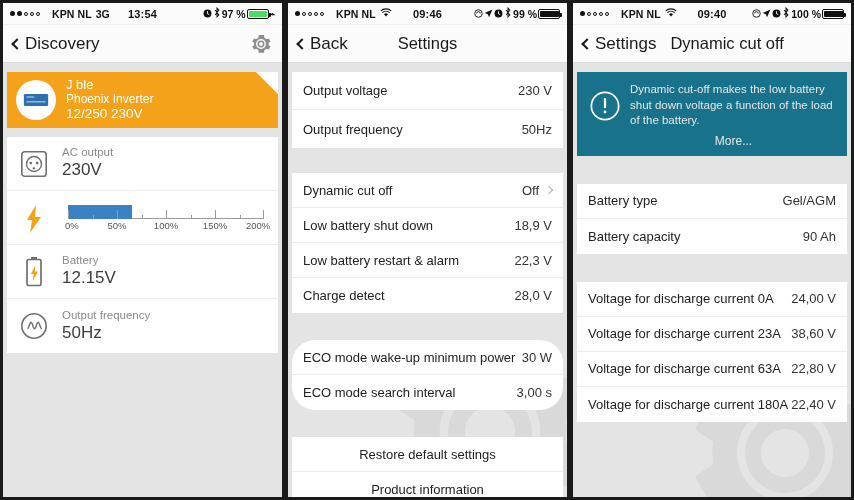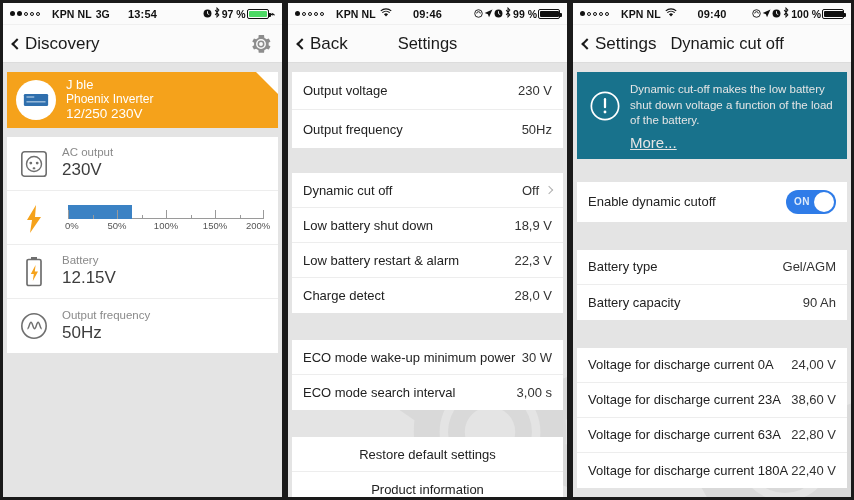--- a/index.html
+++ b/index.html
@@ -174,21 +174,21 @@
   }
 
   
   .info-box {
     margin: 9px 4px 0 4px; background: #18728c;
     display: flex; padding: 10px 10px 8px 10px; color: #e5e5e5;
     position: relative; z-index: 2;
   }
   .info-ic { width: 32px; height: 32px; flex: 0 0 auto; margin: 8px 9px 0 2px; }
   .info-txt { font-size: 11.5px; line-height: 1.35; flex: 1; }
-  .info-more { text-align: left; margin-top: 5px; font-size: 15px; text-decoration: underline; }
+  .info-more { text-align: center; margin-top: 5px; font-size: 12px; }
 
   .toggle {
     width: 50px; height: 24px; border-radius: 12px; background: #2f7ce8;
     position: relative; display: flex; align-items: center;
   }
   .toggle .knob {
     position: absolute; right: 2px; top: 2px;
     width: 20px; height: 20px; border-radius: 50%; background: #fff;
   }
   .toggle .on-label {
@@ -439,21 +439,21 @@
         <div class="row tall2">
           <span>Low battery restart &amp; alarm</span>
           <span class="val">22,3 V</span>
         </div>
         <div class="row tall2">
           <span>Charge detect</span>
           <span class="val">28,0 V</span>
         </div>
       </div>
 
-      <div class="group" style="margin-top:27px;">
+      <div class="group" style="margin-top:27px;border-radius:23px;">
         <div class="row tall2">
           <span>ECO mode wake-up minimum power</span>
           <span class="val">30 W</span>
         </div>
         <div class="row tall2">
           <span>ECO mode search interval</span>
           <span class="val">3,00 s</span>
         </div>
       </div>
 
@@ -539,29 +539,20 @@
             <rect x="15.8" y="8.5" width="2.4" height="11" rx="1.2" fill="#fff"></rect>
             <circle cx="17" cy="23.4" r="1.5" fill="#fff"></circle>
           </svg>
         </div>
         <div style="flex:1;">
           <div class="info-txt">Dynamic cut-off makes the low battery shut down voltage a function of the load of the battery.</div>
           <div class="info-more">More...</div>
         </div>
       </div>
 
-      <div class="group" style="margin-top:23px;">
-        <div class="row tall3" style="height:40px;">
-          <span>Enable dynamic cutoff</span>
-          <span class="toggle" style="background: rgb(47, 124, 232);">
-            <span class="on-label">ON</span>
-            <i class="knob"></i>
-          </span>
-        </div>
-      </div>
 
       <div class="group" style="margin-top:28px;">
         <div class="row tall2">
           <span>Battery type</span>
           <span class="val">Gel/AGM</span>
         </div>
         <div class="row tall2">
           <span>Battery capacity</span>
           <span class="val">90 Ah</span>
         </div>

